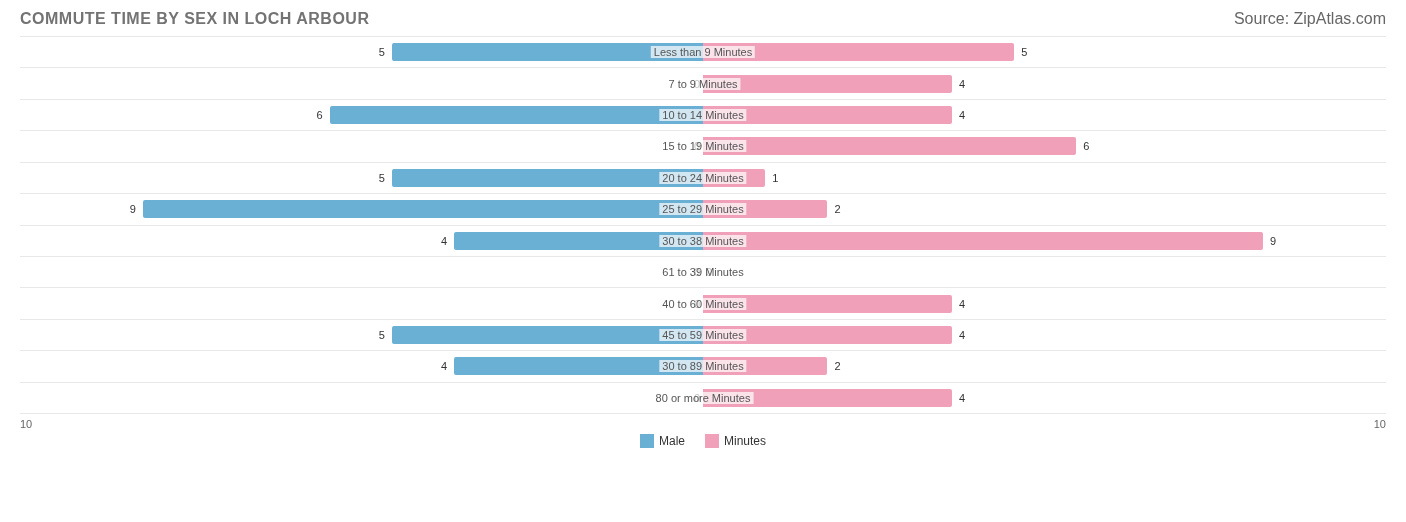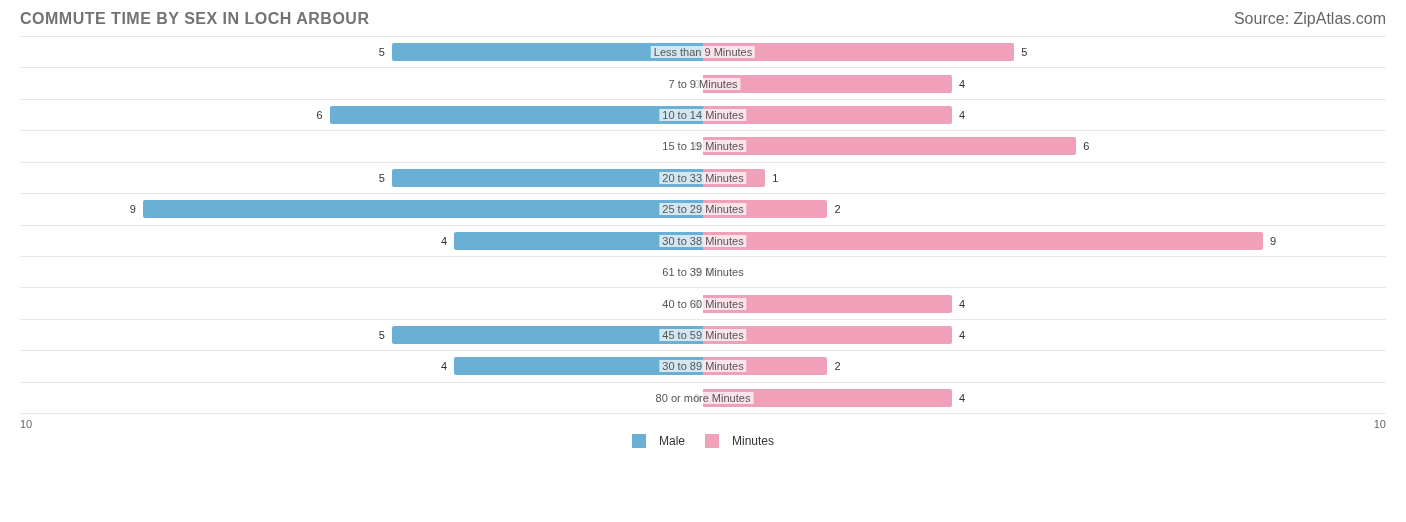--- a/index.html
+++ b/index.html
@@ -122,21 +122,21 @@
       display: flex;
       justify-content: center;
       gap: 20px;
       margin-top: 4px;
       font-size: 12px;
       color: #333;
     }
     .legend-item {
       display: flex;
       align-items: center;
-      gap: 13px;
+      gap: 5px;
     }
     .legend-box {
       width: 14px;
       height: 14px;
     }
   </style>
 </head>
 <body>
 
 <div class="chart-container">
@@ -191,21 +191,21 @@
   </div>
         <div class="bar-row">
     <div class="bar-left-section">
       <div class="bar-male" style="width:45.55555555555556%;"></div>
       <span class="val-male-outside" style="right: calc(45.5556% + 3px); padding-right: 4px; transform: none; position: absolute;">5</span>
     </div>
     <div class="bar-right-section">
       <div class="bar-female" style="width:9.11111111111111%;"></div>
       <span class="val-female-outside" style="left: calc(9.11111% + 3px); padding-left: 4px; position: absolute; transform: none;">1</span>
     </div>
-    <div class="label-center">20 to 33 Minutes</div>
+    <div class="label-center">20 to 24 Minutes</div>
   </div>
         <div class="bar-row">
     <div class="bar-left-section">
       <div class="bar-male" style="width:82%;"></div>
       <span class="val-male-outside" style="right: calc(82% + 3px); padding-right: 4px; transform: none; position: absolute;">9</span>
     </div>
     <div class="bar-right-section">
       <div class="bar-female" style="width:18.22222222222222%;"></div>
       <span class="val-female-outside" style="left: calc(18.2222% + 3px); padding-left: 4px; position: absolute; transform: none;">2</span>
     </div>

